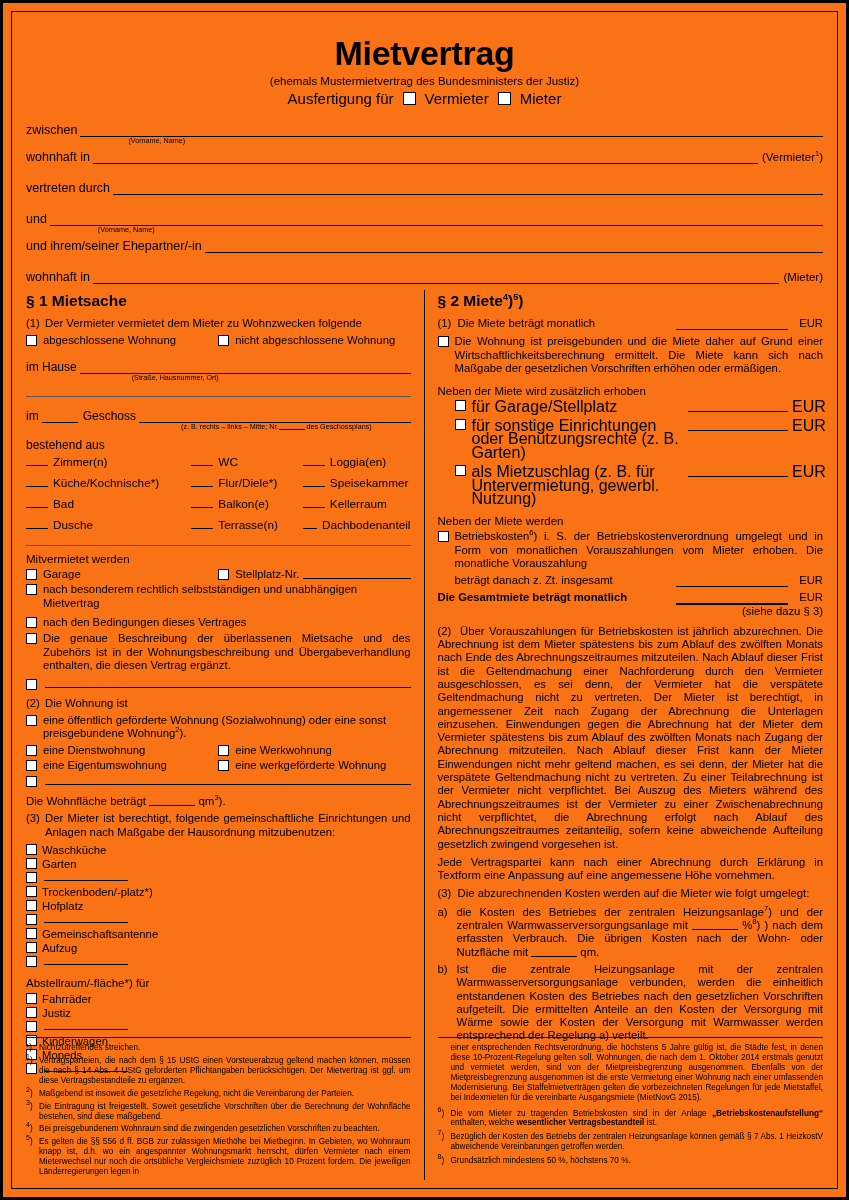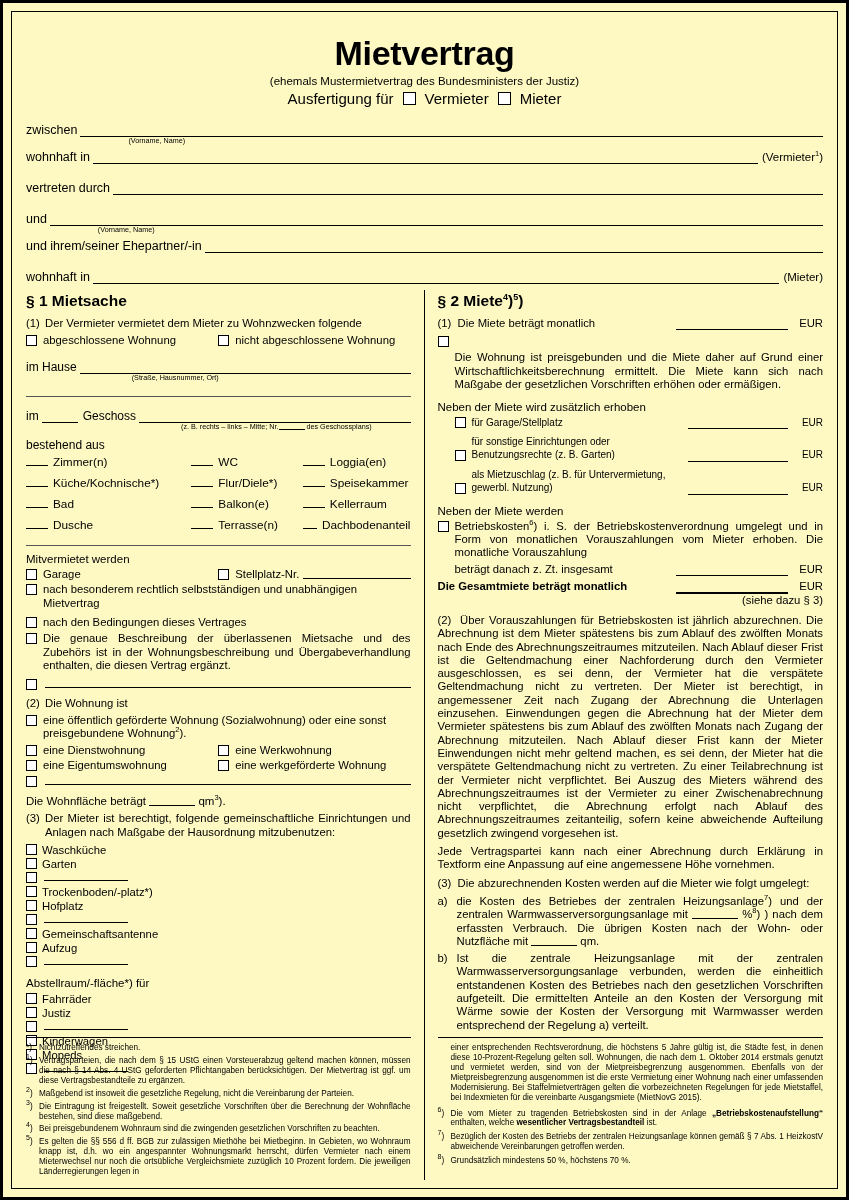--- a/index.html
+++ b/index.html
@@ -1,19 +1,19 @@
 <!DOCTYPE html>
 <html><head>
 <meta charset="utf-8">
 <style>
   html,body{margin:0;padding:0;background:#ffffff;}
   body{font-family:"Liberation Sans", sans-serif;color:#000;}
   .page{
     position:relative;width:849px;height:1200px;box-sizing:border-box;
-    background:#fef9c3;border:3px solid #000;overflow:hidden;
+    background:#f97316;border:3px solid #000;overflow:hidden;
   }
   .inner{position:absolute;left:8px;top:8px;right:8px;bottom:8px;border:1px solid #000;box-sizing:border-box;}
   .pad{position:absolute;left:0;top:0;right:0;bottom:0;padding:10px 14px 6px 14px;box-sizing:border-box;}
 
   
   .title{
     text-align:center;font-size:34px;font-weight:bold;letter-spacing:-0.3px;
     margin:12px 0 2px 0;font-family:"Liberation Sans", sans-serif;
   }
   .subtitle{text-align:center;font-size:11.5px;margin-bottom:3px;}
@@ -79,21 +79,21 @@
 
   .hdr{font-size:11.5px;line-height:14px;margin-bottom:2px;}
 
   
   .eurow{display:flex;align-items:flex-end;font-size:11.3px;line-height:13.4px;margin-bottom:4px;}
   .eurow .lbl{flex:1;}
   .eurow .ln{width:112px;border-bottom:1px solid #000;height:11px;flex:none;}
   .eurow .eur{width:31px;text-align:right;flex:none;padding-left:4px;}
   .eurow .ln.bold2{border-bottom:2.2px solid #000;}
 
-  .cbeu{display:flex;align-items:flex-end;font-size:10px;line-height:13.4px;margin-bottom:4px;padding-left:17px;}
+  .cbeu{display:flex;align-items:flex-start;font-size:16px;line-height:13.4px;margin-bottom:4px;padding-left:17px;}
   .cbeu .cb{margin-right:6px;margin-bottom:1px;}
   .cbeu .lbl{flex:1;}
   .cbeu .ln{width:100px;border-bottom:1px solid #000;height:11px;flex:none;}
   .cbeu .eur{width:31px;text-align:right;flex:none;padding-left:4px;}
 
   .gesamt{font-weight:bold;}
 
   
   .g3{display:flex;font-size:11.3px;line-height:14px;margin-bottom:2px;flex-direction:column;}
   .g3 .c{display:flex;align-items:flex-start;}
@@ -439,21 +439,21 @@
        <div class="sec"><span>§ 2 Miete</span><sup>4</sup>)<sup>5</sup>)</div>
 
        <div class="eurow">
          <span class="lbl"><span>(1)</span>&nbsp;&nbsp;<span>Die Miete beträgt monatlich</span></span>
          <span class="ln"></span>
          <span class="eur">EUR</span>
        </div>
 
        <div class="cbrow" style="margin-top:5px;">
          <span class="cb"></span>
-         <span class="txt" style="text-align:justify;margin-top:16px;">Die Wohnung ist preisgebunden und die Miete daher auf Grund einer Wirtschaftlichkeitsberechnung ermittelt. Die Miete kann sich nach Maßgabe der gesetzlichen Vorschriften erhöhen oder ermäßigen.</span>
+         <span class="txt" style="text-align:justify;">Die Wohnung ist preisgebunden und die Miete daher auf Grund einer Wirtschaftlichkeitsberechnung ermittelt. Die Miete kann sich nach Maßgabe der gesetzlichen Vorschriften erhöhen oder ermäßigen.</span>
        </div>
 
        <div class="hdr" style="margin-top:8px;">Neben der Miete wird zusätzlich erhoben</div>
 
        <div class="cbeu">
          <span class="cb"></span>
          <span class="lbl">für Garage/Stellplatz</span>
          <span class="ln"></span>
          <span class="eur">EUR</span>
        </div>

